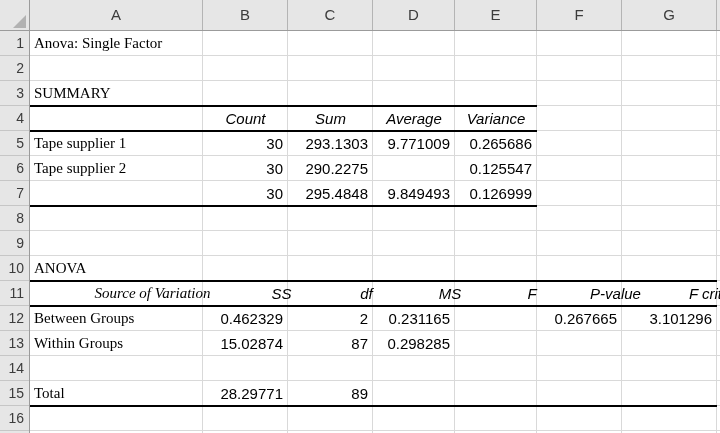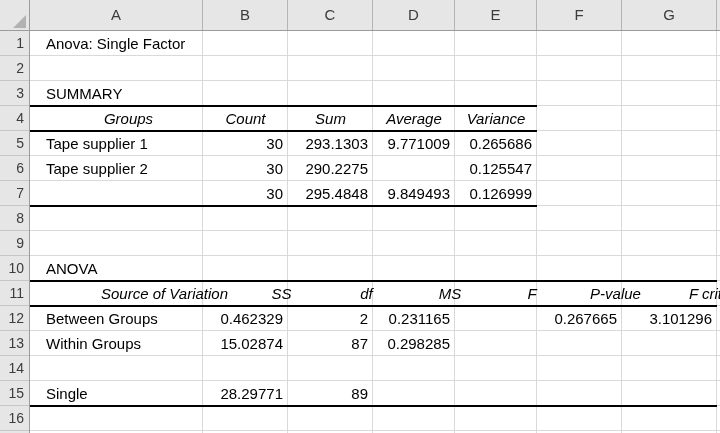--- a/index.html
+++ b/index.html
@@ -59,21 +59,21 @@
       linear-gradient(#d9d9d9,#d9d9d9) 591px 0/1px 100% no-repeat,
       linear-gradient(#d9d9d9,#d9d9d9) 686px 0/1px 100% no-repeat,
       repeating-linear-gradient(to bottom,#fff 0 24px,#d9d9d9 24px 25px);
   }
 
   .cell{
     position:absolute;height:25px;line-height:25px;font-size:15px;
     color:#000;white-space:nowrap;box-sizing:border-box;
   }
   
-  .cA{left:12px;width:173px;}  .cB{left:173px;width:85px;}
+  .cA{left:0;width:173px;font-family:Liberation Serif, serif;}  .cB{left:173px;width:85px;}
   .cC{left:258px;width:85px;} .cD{left:343px;width:82px;}
   .cE{left:425px;width:82px;} .cF{left:507px;width:85px;}
   .cG{left:592px;width:95px;}
   
   .r1{top:0;} .r3{top:50px;} .r4{top:75px;} .r5{top:100px;} .r6{top:125px;}
   .r7{top:150px;} .r10{top:225px;} .r11{top:250px;margin-left:36px;} .r12{top:275px;}
   .r13{top:300px;} .r15{top:350px;}
 
   .lf{padding-left:4px;}                       
   .nr{text-align:right;padding-right:5px;}     
@@ -122,21 +122,20 @@
     <div class="rh" style="top:350px">15</div>
     <div class="rh" style="top:375px">16</div>
   </div>
 
   <div id="body">
 
     <div class="cell cA r1 lf">Anova: Single Factor</div>
 
     <div class="cell cA r3 lf">SUMMARY</div>
 
-    <div class="cell cA r4 hc">Groups</div>
     <div class="cell cB r4 hc">Count</div>
     <div class="cell cC r4 hc">Sum</div>
     <div class="cell cD r4 hc">Average</div>
     <div class="cell cE r4 hc">Variance</div>
 
     <div class="cell cA r5 lf">Tape supplier 1</div>
     <div class="cell cB r5 nr">30</div>
     <div class="cell cC r5 nr">293.1303</div>
     <div class="cell cD r5 nr">9.771009</div>
     <div class="cell cE r5 nr">0.265686</div>
@@ -166,21 +165,21 @@
     <div class="cell cC r12 nr">2</div>
     <div class="cell cD r12 nr">0.231165</div>
     <div class="cell cF r12 nr">0.267665</div>
     <div class="cell cG r12 nr">3.101296</div>
 
     <div class="cell cA r13 lf">Within Groups</div>
     <div class="cell cB r13 nr">15.02874</div>
     <div class="cell cC r13 nr">87</div>
     <div class="cell cD r13 nr">0.298285</div>
 
-    <div class="cell cA r15 lf">Single</div>
+    <div class="cell cA r15 lf">Total</div>
     <div class="cell cB r15 nr">28.29771</div>
     <div class="cell cC r15 nr">89</div>
 
     <div class="tbd w-sum" id="b-sum-top"></div>
     <div class="tbd w-sum" id="b-sum-hdr"></div>
     <div class="tbd w-sum" id="b-sum-bot"></div>
     <div class="tbd w-anv" id="b-anv-top"></div>
     <div class="tbd w-anv" id="b-anv-hdr"></div>
     <div class="tbd w-anv" id="b-anv-bot"></div>
   </div>

